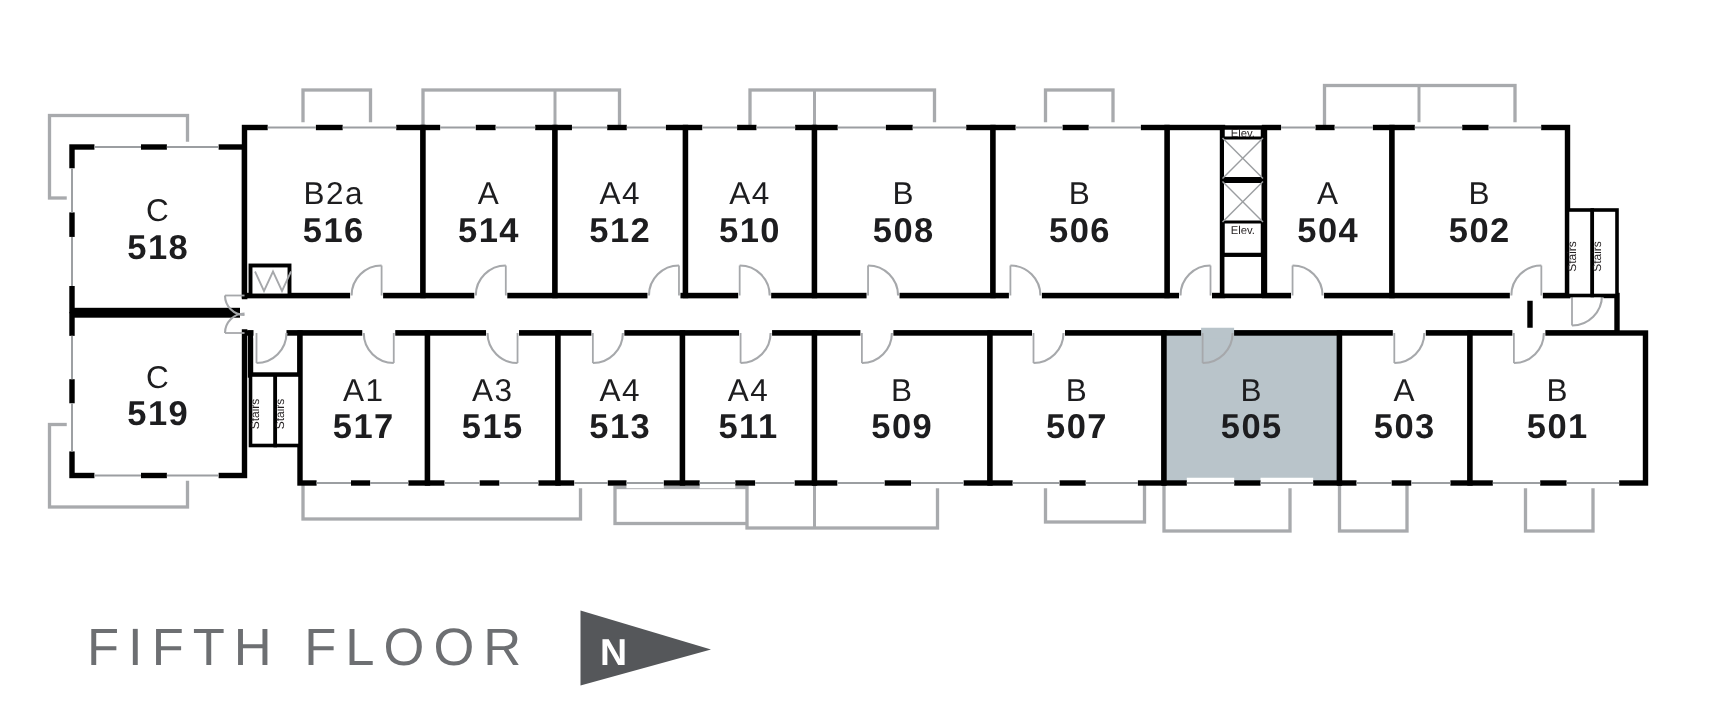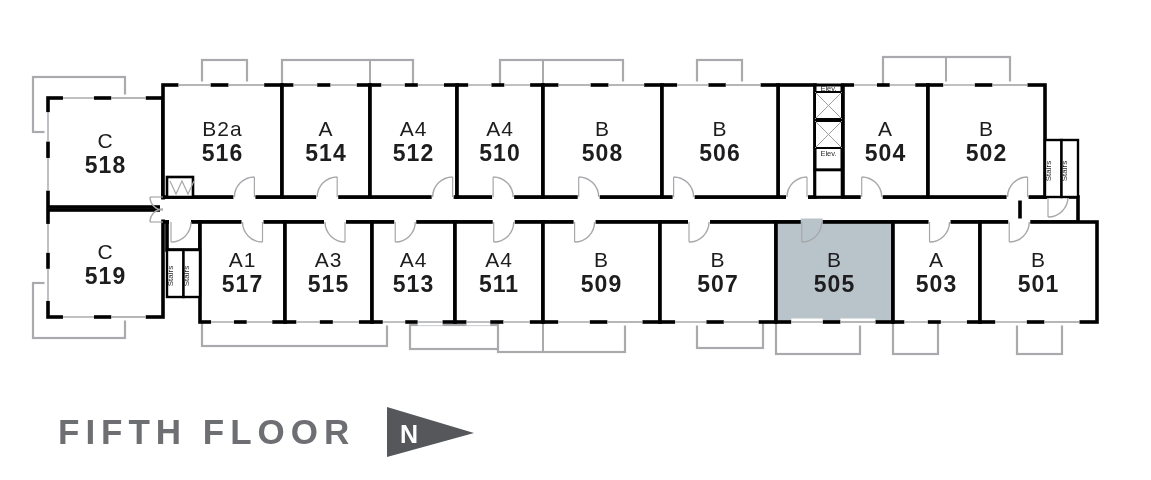--- a/index.html
+++ b/index.html
@@ -1,20 +1,20 @@
 <!DOCTYPE html>
 <html><head>
 <meta charset="utf-8">
 <style>
   html,body{margin:0;padding:0;background:#fff;}
   .canvas{position:relative;width:1151px;height:480px;background:#ffffff;overflow:hidden;
           font-family:"Liberation Sans",sans-serif;}
   .plan-svg{position:absolute;left:0;top:0;}
   .floor-title{position:absolute;left:58px;top:412px;font-size:35px;letter-spacing:6px;
-               color:#6d6f72;font-weight:700;}
+               color:#6d6f72;font-weight:400;}
   .north{position:absolute;left:386px;top:406px;}
   svg text{font-family:"Liberation Sans",sans-serif;}
 </style>
 </head>
 <body>
 
 <div class="canvas">
   <svg class="plan-svg" width="1151" height="480" viewBox="0 0 1151 480" xmlns="http://www.w3.org/2000/svg">
       <rect x="33" y="77" width="92" height="55" fill="#ffffff" stroke="#a8aaad" stroke-width="2.2"></rect>
       <rect x="202" y="60" width="45" height="25" fill="#ffffff" stroke="#a8aaad" stroke-width="2.2"></rect>

